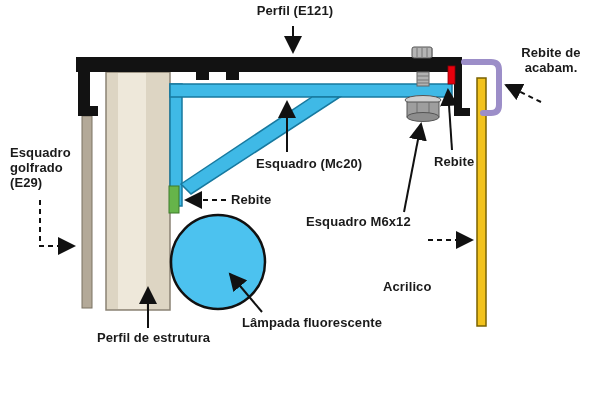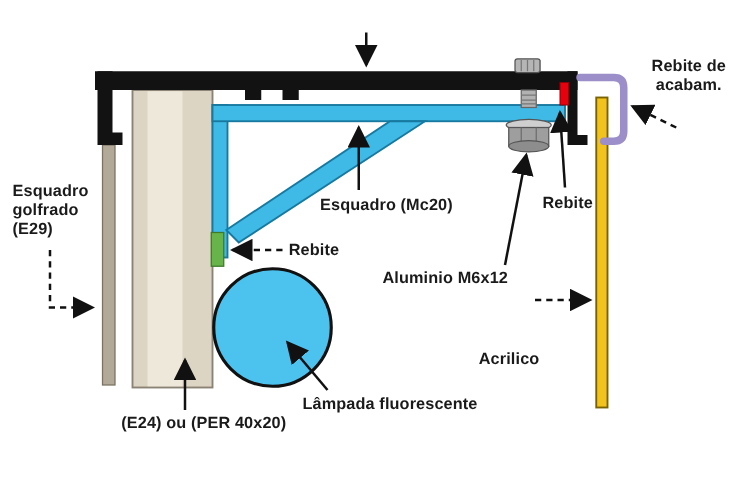--- a/index.html
+++ b/index.html
@@ -70,41 +70,42 @@
     <polyline points="40,200 40,246 74,246" fill="none" stroke="#111" stroke-width="2" stroke-dasharray="5 4" marker-end="url(#ah)"></polyline>
     <line x1="287" y1="152" x2="287" y2="102" stroke="#111" stroke-width="2" marker-end="url(#ah)"></line>
     <line x1="226" y1="200" x2="186" y2="200" stroke="#111" stroke-width="2" stroke-dasharray="5 4" marker-end="url(#ah)"></line>
     <line x1="404" y1="212" x2="421" y2="124" stroke="#111" stroke-width="2" marker-end="url(#ah)"></line>
     <line x1="452" y1="150" x2="448" y2="90" stroke="#111" stroke-width="2" marker-end="url(#ah)"></line>
     <line x1="428" y1="240" x2="472" y2="240" stroke="#111" stroke-width="2" stroke-dasharray="5 4" marker-end="url(#ah)"></line>
     <line x1="148" y1="328" x2="148" y2="288" stroke="#111" stroke-width="2" marker-end="url(#ah)"></line>
     <line x1="262" y1="312" x2="230" y2="274" stroke="#111" stroke-width="2" marker-end="url(#ah)"></line>
   </svg>
 
+  <div class="lbl center" style="left:240px; top:4px; width:110px;">Perfil (E121)</div>
 
   <div class="lbl center" style="left:513px; top:46px; width:76px;">
     <div>Rebite de</div>
     <div>acabam.</div>
   </div>
 
   <div class="lbl" style="left:10px; top:146px; width:72px;">
     <div>Esquadro</div>
     <div>golfrado</div>
     <div>(E29)</div>
   </div>
 
   <div class="lbl nowrap" style="left:224px; top:157px;padding-left:32px;">Esquadro (Mc20)</div>
 
   <div class="lbl nowrap" style="left:231px; top:193px;">Rebite</div>
 
-  <div class="lbl nowrap" style="left:306px; top:215px;">Aluminio M6x12</div>
+  <div class="lbl nowrap" style="left:306px; top:215px;">Esquadro M6x12</div>
 
   <div class="lbl nowrap" style="left:434px; top:155px;">Rebite</div>
 
   <div class="lbl nowrap" style="left:383px; top:257px;margin-top:23px;">Acrilico</div>
 
   <div class="lbl" style="left:97px; top:331px; width:170px;">
-    <div class="nowrap">(E24) ou (PER 40x20)</div>
+    <div class="nowrap">Perfil de estrutura</div>
   </div>
 
   <div class="lbl nowrap" style="left:242px; top:316px;">Lâmpada fluorescente</div>
 
 </div>
 
 </body></html>

